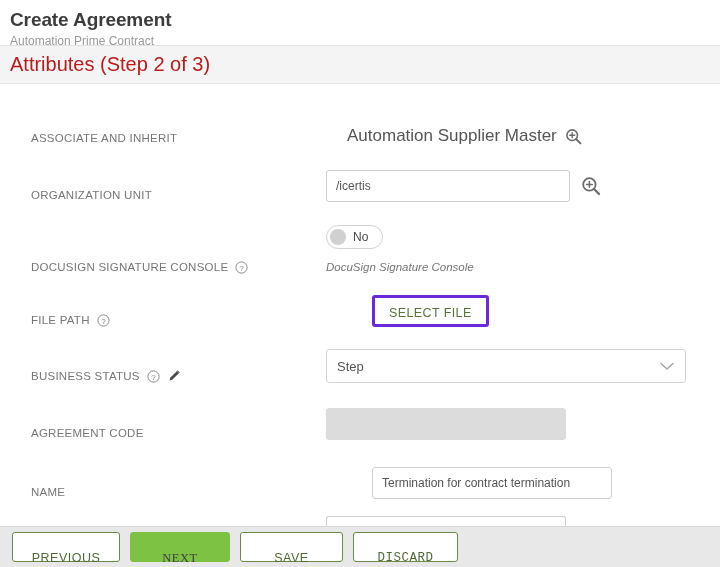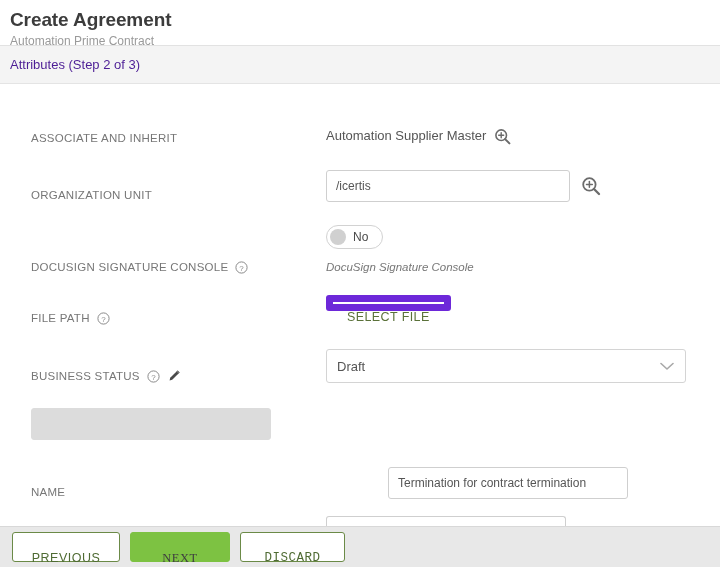--- a/index.html
+++ b/index.html
@@ -42,22 +42,22 @@
   .step-bar {
     height: 38px;
     background: #f4f4f4;
     border-bottom: 1px solid #e4e4e4;
     display: flex;
     align-items: center;
     padding-left: 10px;
     box-sizing: border-box;
   }
   .step-bar-label {
-    font-size: 13px;
-    color: #4c1d95;
+    font-size: 20px;
+    color: #b91c1c;
   }
 
   
   .form-area {
     position: absolute;
     top: 86px;
     left: 0;
     right: 0;
     bottom: 41px;
     background: #ffffff;
@@ -87,41 +87,42 @@
     position: relative;
   }
 
   
   .row-associate   { position: absolute; top: 40px;  left: 0; right: 0; }
   .row-orgunit     { position: absolute; top: 84px;  left: 0; right: 0; }
   .row-docusign    { position: absolute; top: 139px; left: 0; right: 0; }
   .row-filepath    { position: absolute; top: 209px; left: 0; right: 0; }
   .row-status      { position: absolute; top: 263px; left: 0; right: 0; }
   .row-agrcode     { position: absolute; top: 322px; left: 0; right: 0; }
-  .row-name        { position: absolute; top: 381px; left: 0; right: 0; gap: 16px; }
+  .row-name        { position: absolute; top: 381px; left: 0; right: 0; }
   .row-partial     { position: absolute; top: 430px; left: 0; right: 0; }
 
   
   .icon {
     display: inline-flex;
     align-items: center;
     justify-content: center;
     flex: 0 0 auto;
   }
   .help-icon svg { display: block; }
   .pencil-icon svg { display: block; }
   .magnifier-icon svg { display: block; }
 
   
   .value-text {
-    font-size: 13px;
+    font-size: 17px;
     color: #555555;
     display: inline-block;
     vertical-align: middle;
     line-height: 18px;
+    margin-left: 21px;
   }
   .assoc-wrap {
     display: flex;
     align-items: center;
     gap: 8px;
     padding-top: 1px;
   }
 
   .text-input {
     box-sizing: border-box;
@@ -185,32 +186,33 @@
     color: #777777;
     font-style: italic;
     margin-top: 11px;
     line-height: 14px;
   }
 
   
   .btn-outline-green {
     display: inline-block;
     box-sizing: border-box;
-    height: 16px;
+    height: 32px;
     line-height: 30px;
     padding: 0 14px;
-    border: 7px solid #6d28d9;
+    border: 3px solid #6d28d9;
     border-radius: 3px;
     background: #ffffff;
     color: #5a7139;
     font-family: "Liberation Sans", sans-serif;
     font-size: 12.5px;
     letter-spacing: 0.4px;
     text-transform: uppercase;
     cursor: pointer;
+    margin-left: 46px;
   }
 
   
   .dropdown {
     box-sizing: border-box;
     width: 360px;
     height: 34px;
     border: 1px solid #d4d4d4;
     border-radius: 3px;
     background: #ffffff;
@@ -376,31 +378,34 @@
       </span>
       <span class="icon pencil-icon">
         <svg width="14" height="14" viewBox="0 0 14 14">
           <path d="M10.6 1.4 L12.6 3.4 L5.2 10.8 L2.6 11.4 L3.2 8.8 Z" fill="#4a4a4a"></path>
           <path d="M10.6 1.4 L12.6 3.4 L11.4 4.6 L9.4 2.6 Z" fill="#7a7a7a"></path>
         </svg>
       </span>
     </div>
     <div class="field-control">
       <div class="dropdown">
-        <span class="dropdown-value">Draft</span>
+        <span class="dropdown-value">Step</span>
         <span class="icon chevron">
           <svg width="14" height="9" viewBox="0 0 14 9">
             <polyline points="1,1.5 7,7 13,1.5" fill="none" stroke="#a8a8a8" stroke-width="1.6" stroke-linecap="round" stroke-linejoin="round"></polyline>
           </svg>
         </span>
       </div>
     </div>
   </div>
 
   <div class="form-row row-agrcode">
+    <div class="field-label">
+      <span>AGREEMENT CODE</span>
+    </div>
     <div class="field-control">
       <input class="text-input disabled wide" type="text" disabled="" value="" style="">
     </div>
   </div>
 
   <div class="form-row row-name">
     <div class="field-label">
       <span>NAME</span>
     </div>
     <div class="field-control">
@@ -413,14 +418,15 @@
     <div class="field-control">
       <div class="partial-input"></div>
     </div>
   </div>
 
 </div>
 
 <div class="footer-bar">
   <button class="footer-btn previous">PREVIOUS</button>
   <button class="footer-btn primary next">NEXT</button>
+  <button class="footer-btn save">SAVE</button>
   <button class="footer-btn discard">DISCARD</button>
 </div>
 
 </body></html>

